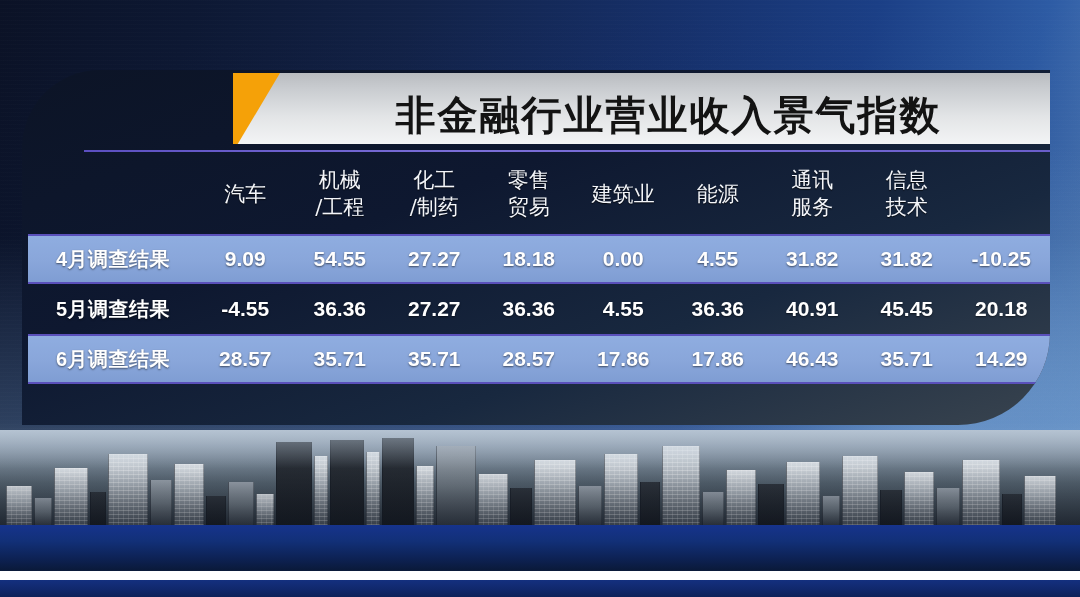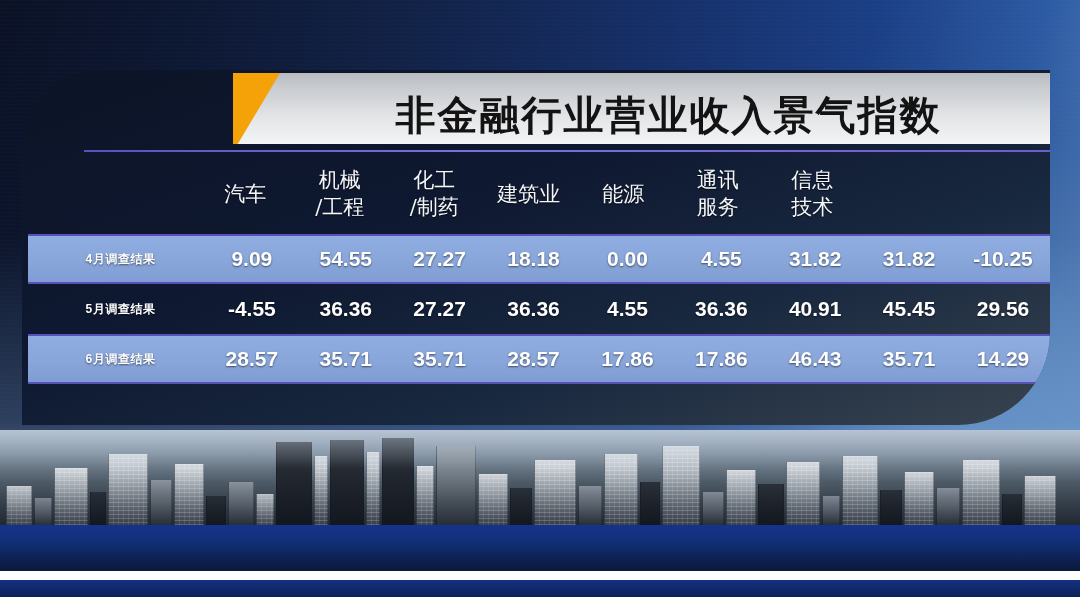--- a/index.html
+++ b/index.html
@@ -188,25 +188,24 @@
     border-bottom-color: transparent;
   }
   .drow .cell {
     font-size: 21px;
     font-weight: 700;
     color: #ffffff;
     text-align: center;
     text-shadow: 0 1px 2px rgba(0,0,0,.55);
   }
   .drow .cell.rowlabel {
-    font-family: Liberation Mono, monospace;
-    font-size: 12px;
+    font-family: Liberation Sans, sans-serif;
+    font-size: 20px;
     font-weight: 700;
     letter-spacing: .5px;
-    padding-left: 8px;
   }
   .c0  { width: 170px; }
   .cN  { width: 94.5px; }
 </style>
 </head>
 <body>
 
 <div id="slide">
 
   <div class="bg-sky"></div>
@@ -275,20 +274,24 @@
         </div>
         <div class="cell cN">
           <div>机械</div>
             <div>/工程</div>
         </div>
         <div class="cell cN">
           <div>化工</div>
             <div>/制药</div>
         </div>
         <div class="cell cN">
+          <div>零售</div>
+            <div>贸易</div>
+        </div>
+        <div class="cell cN">
           <div>建筑业</div>
             <div></div>
         </div>
         <div class="cell cN">
           <div>能源</div>
             <div></div>
         </div>
         <div class="cell cN">
           <div>通讯</div>
             <div>服务</div>
@@ -315,21 +318,21 @@
       <div class="trow drow alt">
         <div class="cell c0 rowlabel">5月调查结果</div>
         <div class="cell cN">-4.55</div>
         <div class="cell cN">36.36</div>
         <div class="cell cN">27.27</div>
         <div class="cell cN">36.36</div>
         <div class="cell cN">4.55</div>
         <div class="cell cN">36.36</div>
         <div class="cell cN">40.91</div>
         <div class="cell cN">45.45</div>
-        <div class="cell cN">29.56</div>
+        <div class="cell cN">20.18</div>
       </div>
 
       <div class="trow drow">
         <div class="cell c0 rowlabel">6月调查结果</div>
         <div class="cell cN">28.57</div>
         <div class="cell cN">35.71</div>
         <div class="cell cN">35.71</div>
         <div class="cell cN">28.57</div>
         <div class="cell cN">17.86</div>
         <div class="cell cN">17.86</div>

